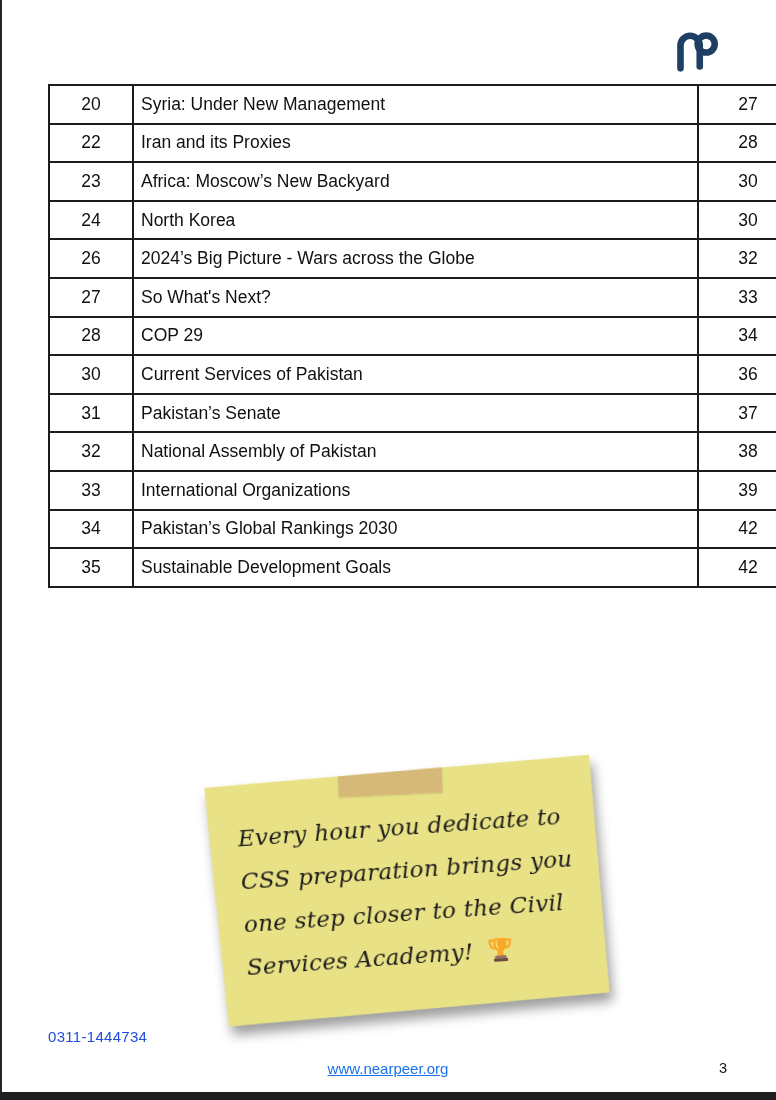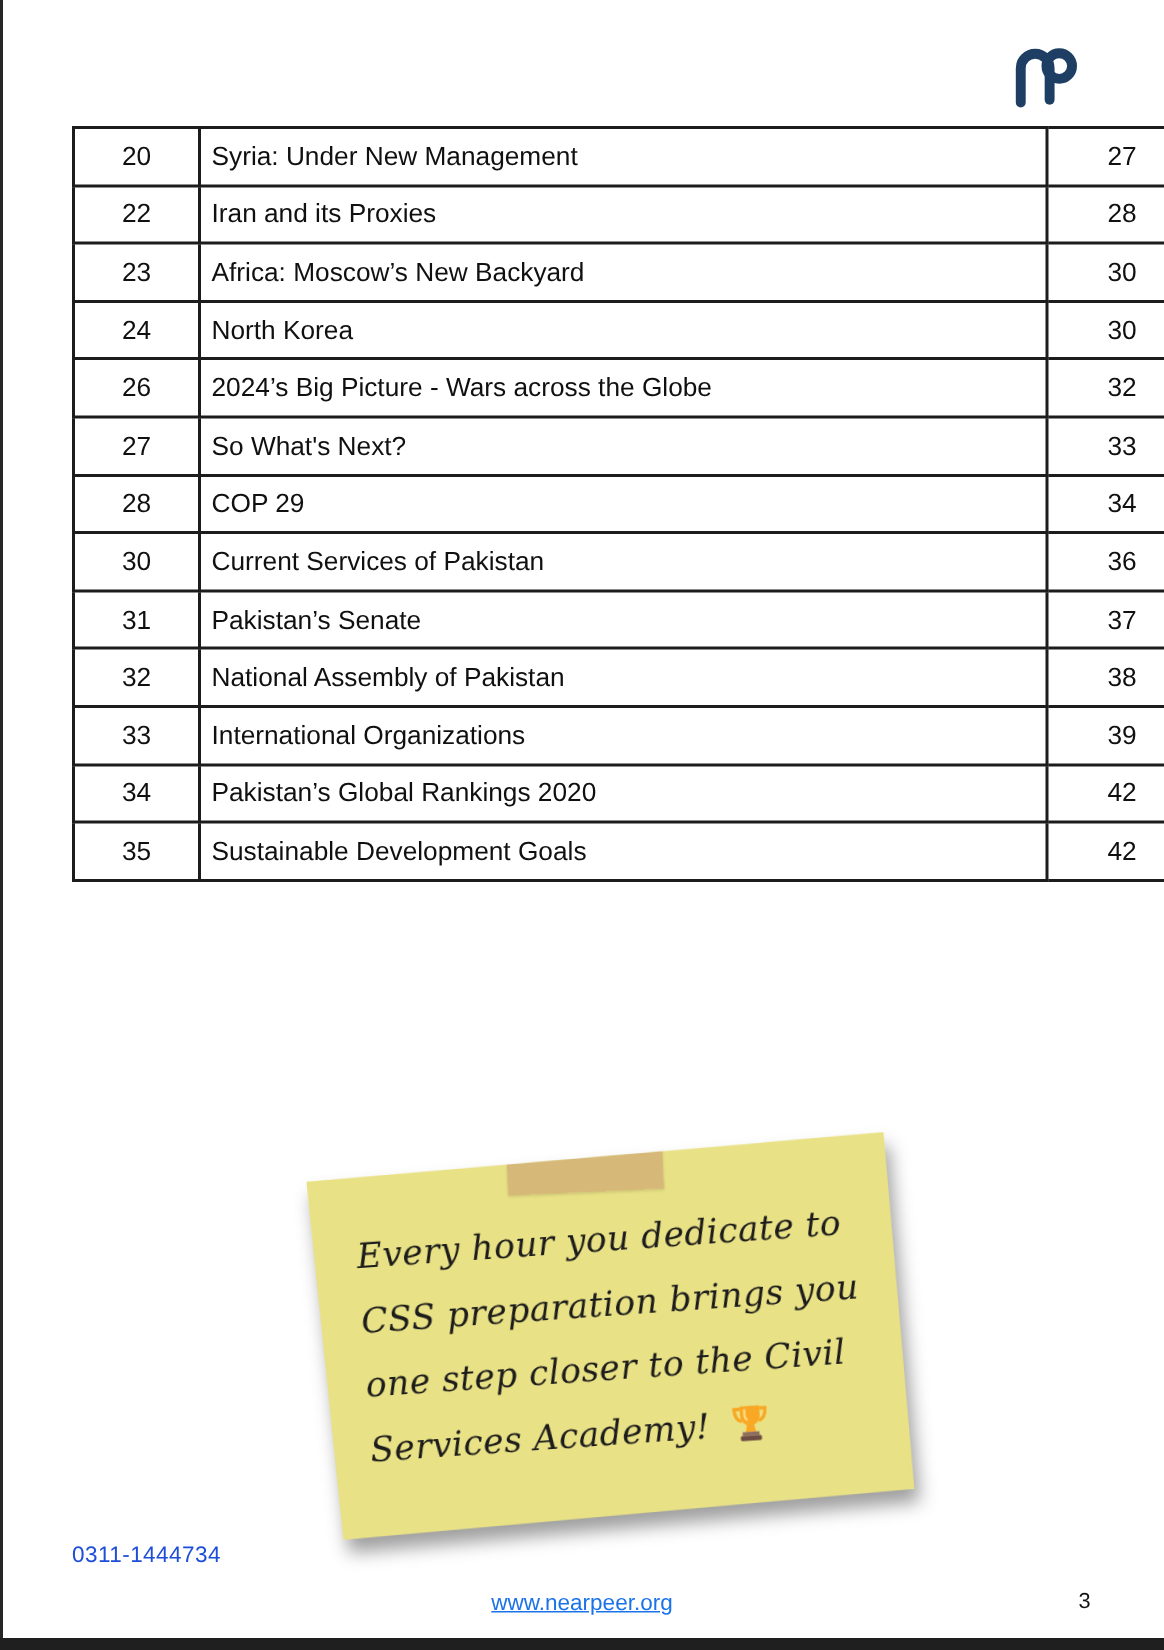--- a/index.html
+++ b/index.html
@@ -164,21 +164,21 @@
       <td class="c-title">National Assembly of Pakistan</td>
       <td class="c-page">38</td>
     </tr>
     <tr>
       <td class="c-num">33</td>
       <td class="c-title">International Organizations</td>
       <td class="c-page">39</td>
     </tr>
     <tr>
       <td class="c-num">34</td>
-      <td class="c-title">Pakistan’s Global Rankings 2020</td>
+      <td class="c-title">Pakistan’s Global Rankings 2030</td>
       <td class="c-page">42</td>
     </tr>
     <tr>
       <td class="c-num">35</td>
       <td class="c-title">Sustainable Development Goals</td>
       <td class="c-page">42</td>
     </tr>
   </tbody>
 </table>
 

